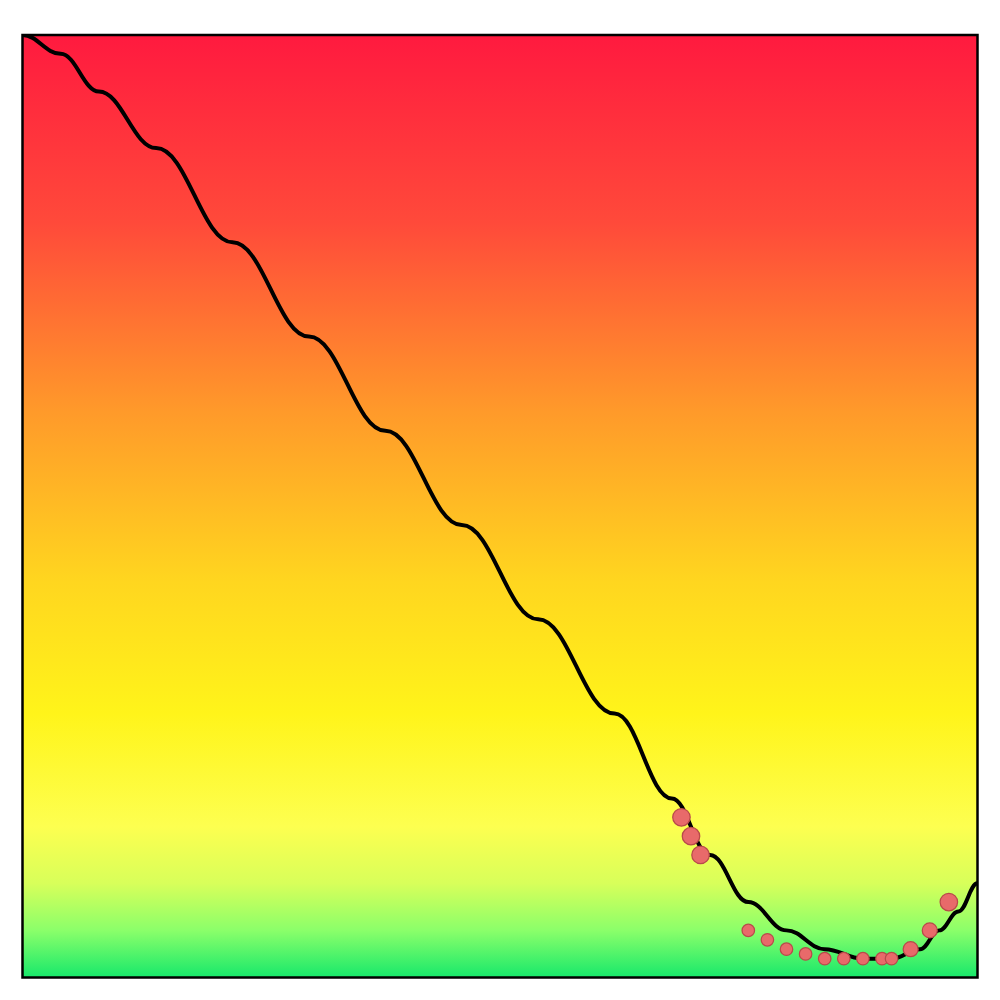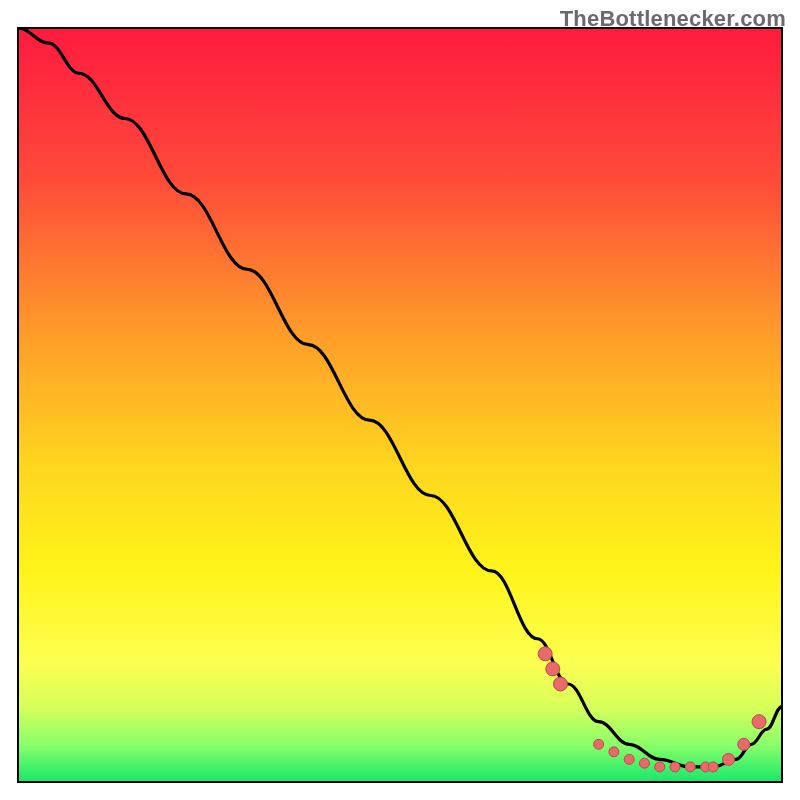--- a/index.html
+++ b/index.html
@@ -31,21 +31,20 @@
     left: 0;
     top: 0;
     width: 800px;
     height: 800px;
   }
 </style>
 </head>
 <body>
 
 <div class="stage">
-  <div class="attribution">TheBottlenecker.com</div>
   <svg class="chart" viewBox="0 0 800 800">
     <defs>
       <linearGradient id="bg-grad" x1="0" y1="0" x2="0" y2="1">
           <stop offset="0%" stop-color="#ff1a3f"></stop>
           <stop offset="20%" stop-color="#ff4a3a"></stop>
           <stop offset="40%" stop-color="#ff9a2a"></stop>
           <stop offset="57.99999999999999%" stop-color="#ffd61f"></stop>
           <stop offset="72%" stop-color="#fff41a"></stop>
           <stop offset="84%" stop-color="#fdff50"></stop>
           <stop offset="90%" stop-color="#d8ff5a"></stop>

